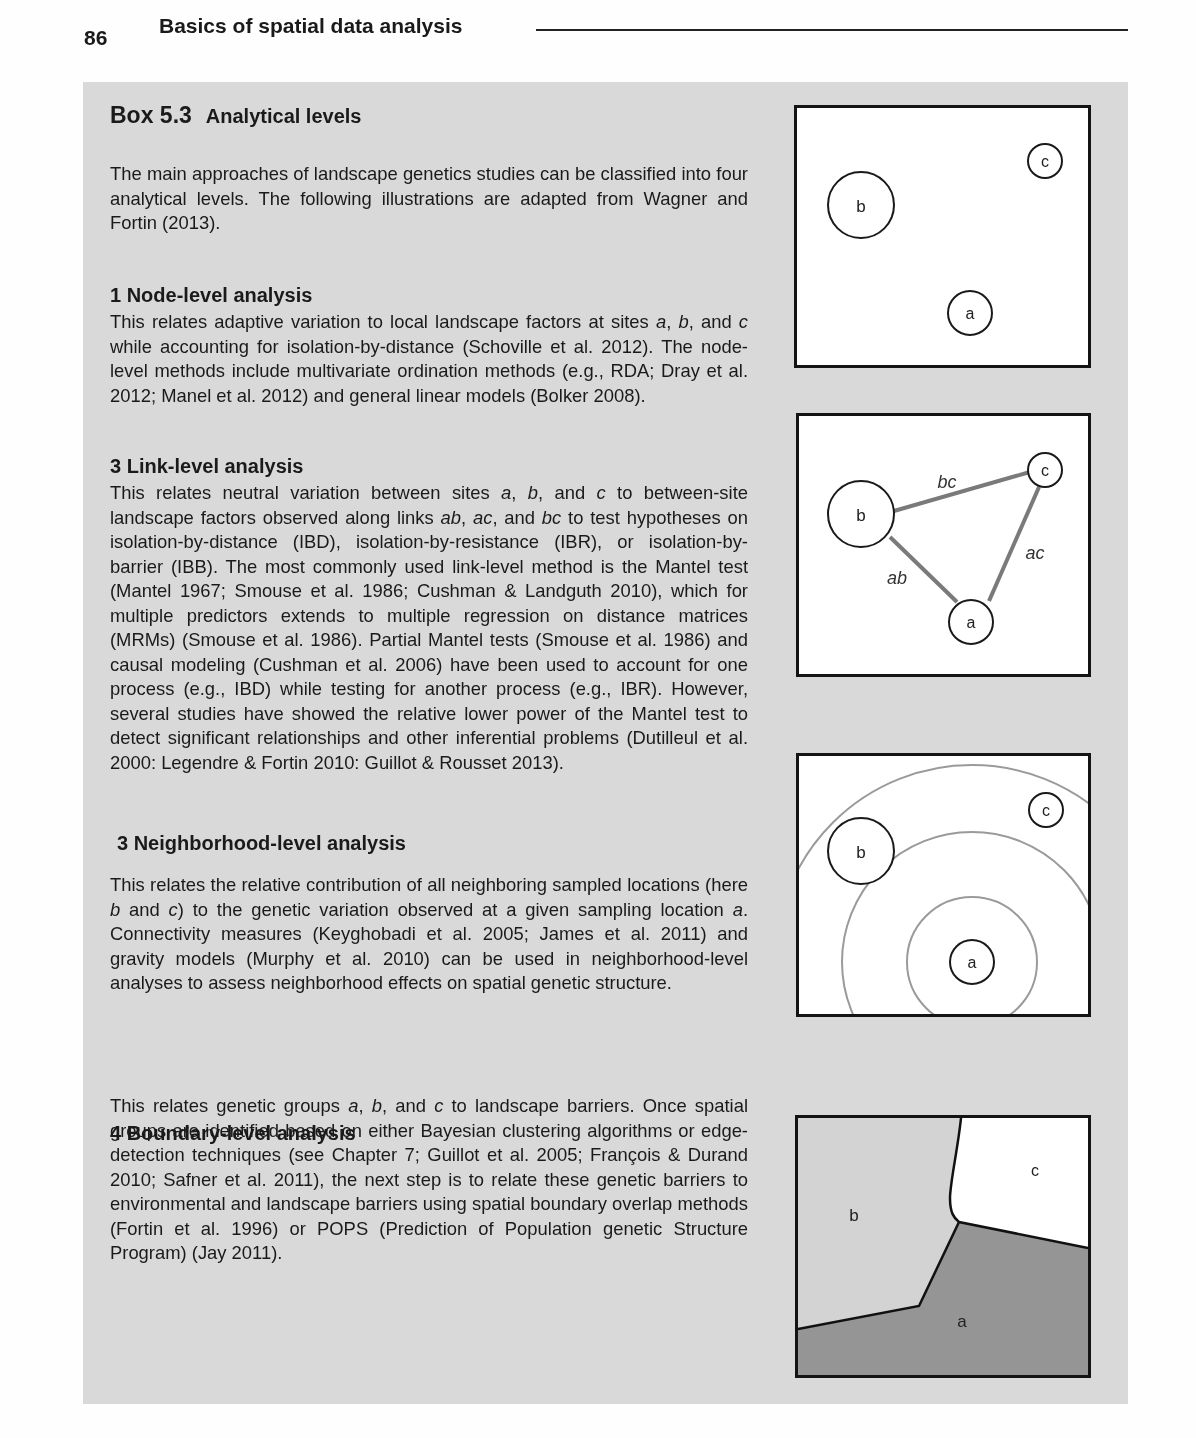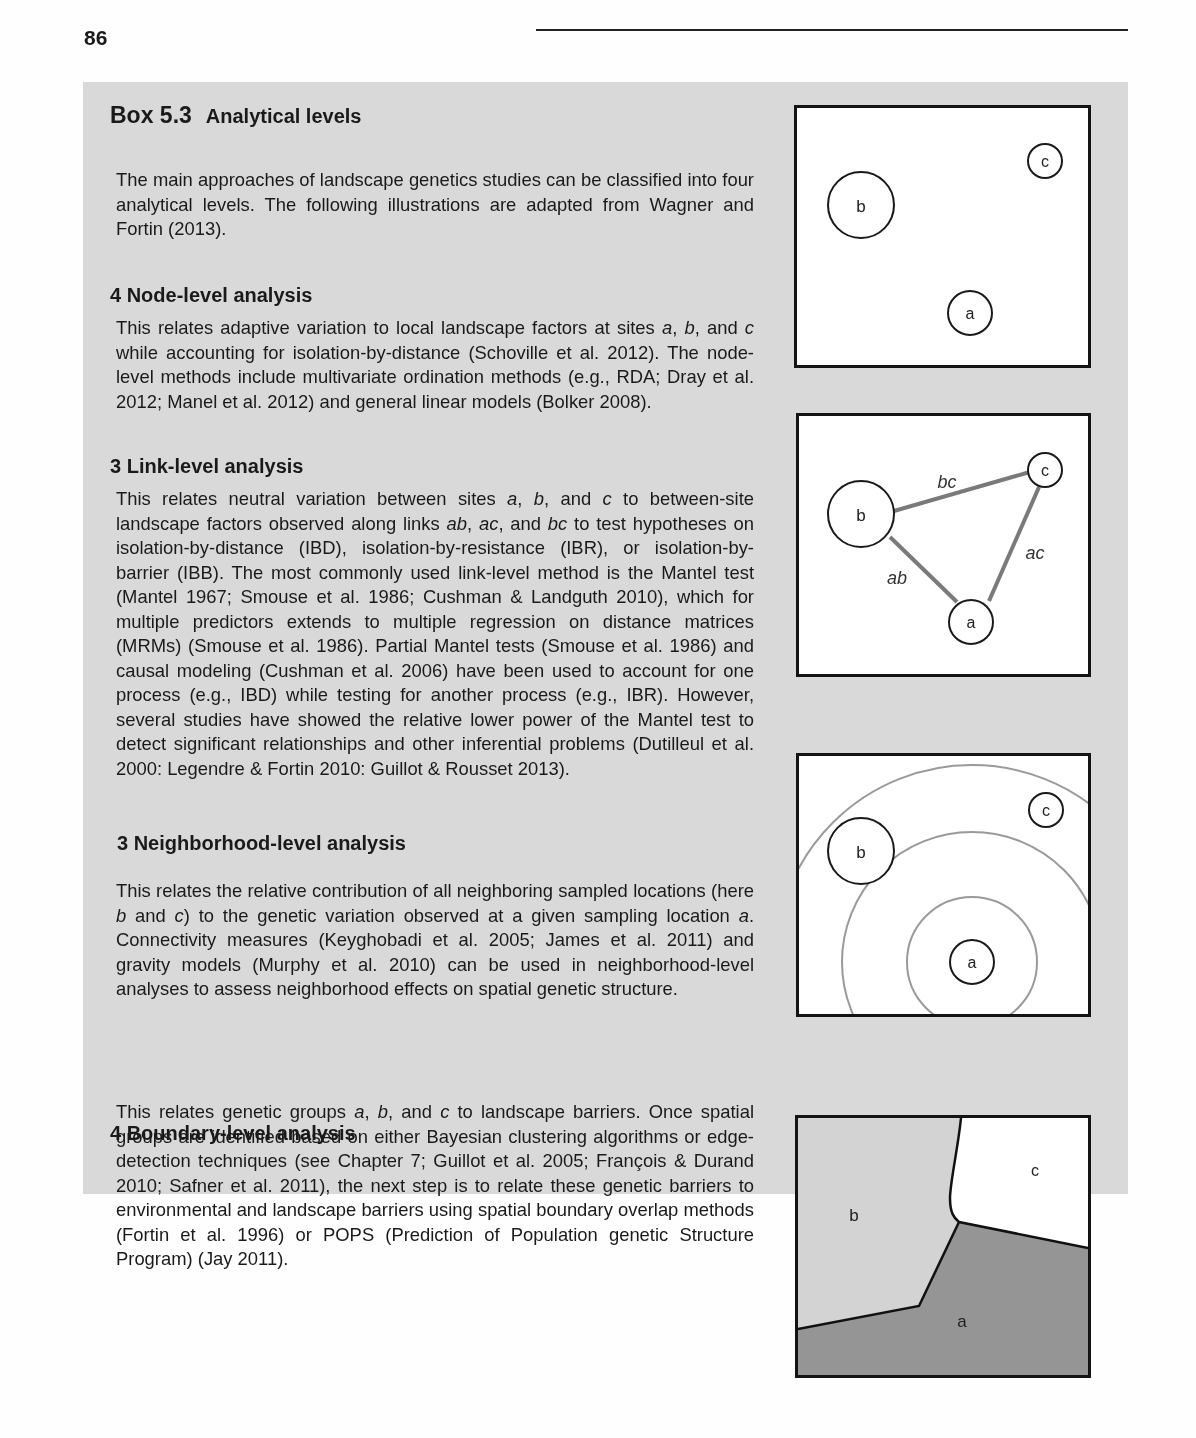--- a/index.html
+++ b/index.html
@@ -3,48 +3,49 @@
   <meta charset="utf-8">
   <style>
     html, body { margin: 0; padding: 0; background: #fefefe; }
     body { width: 1196px; height: 1438px; position: relative; overflow: hidden;
            font-family: "Liberation Sans", sans-serif; color: #1a1a1a; }
     .running-head { position: absolute; top: 14px; left: 84px; height: 30px; width: 1046px; }
     .page-num { position: absolute; left: 0; top: 12px; font-weight: bold; font-size: 21px; }
     .chapter-title { position: absolute; left: 75px; top: 0; font-weight: bold; font-size: 21px; }
     .head-rule { position: absolute; left: 452px; top: 15px; width: 592px; height: 2px; background: #222; }
 
-    .box { position: absolute; left: 83px; top: 82px; width: 1045px; height: 1112px; background: #d9d9d9; }
+    .box { position: absolute; left: 83px; top: 82px; width: 1045px; height: 1322px; background: #d9d9d9; }
     .box-title { position: absolute; left: 27px; top: 20px; font-size: 23px; font-weight: bold; white-space: nowrap; }
     .box-title .label { font-size: 23px; }
     .box-title .sub { font-size: 20px; margin-left: 14px; }
 
-    .para { position: absolute; left: 27px; width: 638px; font-size: 18.4px; line-height: 24.5px; text-align: justify; margin: 6px; }
+    .para { position: absolute; left: 27px; width: 638px; font-size: 18.4px; line-height: 24.5px; text-align: justify; margin: 0; }
     .para em { font-style: italic; }
     .sec-head { position: absolute; left: 27px; font-size: 20px; font-weight: bold; margin: 0; }
 
     .panel { position: absolute; background: #ffffff; box-sizing: border-box; border: 3px solid #141414; }
     .panel svg { position: absolute; left: 0; top: 0; }
   </style>
 </head>
 <body>
 
 <div class="running-head">
   <span class="page-num">86</span>
+  <span class="chapter-title">Basics of spatial data analysis</span>
   <div class="head-rule"></div>
 </div>
 
 <div class="box">
   <div class="box-title">
     <span class="label">Box 5.3</span><span class="sub">Analytical levels</span>
   </div>
 
   <p class="para" style="top:80px;">The main approaches of landscape genetics studies can be classified into four analytical levels. The following illustrations are adapted from Wagner and Fortin (2013).</p>
 
-  <h3 class="sec-head" style="top:202px;">4 Node-level analysis</h3>
+  <h3 class="sec-head" style="top:202px;">1 Node-level analysis</h3>
   <p class="para sec-body" style="top:228px;"><span>This relates adaptive variation to local landscape factors at sites </span><em>a</em><span>, </span><em>b</em><span>, and </span><em>c</em><span> while accounting for isolation-by-distance (Schoville et al. 2012). The node-level methods include multivariate ordination methods (e.g., RDA; Dray et al. 2012; Manel et al. 2012) and general linear models (Bolker 2008).</span></p>
 
   <h3 class="sec-head" style="top:373px;">3 Link-level analysis</h3>
   <p class="para sec-body" style="top:399px;"><span>This relates neutral variation between sites </span><em>a</em><span>, </span><em>b</em><span>, and </span><em>c</em><span> to between-site landscape factors observed along links </span><em>ab</em><span>, </span><em>ac</em><span>, and </span><em>bc</em><span> to test hypotheses on isolation-by-distance (IBD), isolation-by-resistance (IBR), or isolation-by-barrier (IBB). The most commonly used link-level method is the Mantel test (Mantel 1967; Smouse et al. 1986; Cushman &amp; Landguth 2010), which for multiple predictors extends to multiple regression on distance matrices (MRMs) (Smouse et al. 1986). Partial Mantel tests (Smouse et al. 1986) and causal modeling (Cushman et al. 2006) have been used to account for one process (e.g., IBD) while testing for another process (e.g., IBR). However, several studies have showed the relative lower power of the Mantel test to detect significant relationships and other inferential problems (Dutilleul et al. 2000: Legendre &amp; Fortin 2010: Guillot &amp; Rousset 2013).</span></p>
 
   <h3 class="sec-head" style="top:750px;margin-left:7px;">3 Neighborhood-level analysis</h3>
   <p class="para sec-body" style="top:791px;"><span>This relates the relative contribution of all neighboring sampled locations (here </span><em>b</em><span> and </span><em>c</em><span>) to the genetic variation observed at a given sampling location </span><em>a</em><span>. Connectivity measures (Keyghobadi et al. 2005; James et al. 2011) and gravity models (Murphy et al. 2010) can be used in neighborhood-level analyses to assess neighborhood effects on spatial genetic structure.</span></p>
 
   <h3 class="sec-head" style="top:1040px;">4 Boundary-level analysis</h3>
   <p class="para sec-body" style="top:1012px;"><span>This relates genetic groups </span><em>a</em><span>, </span><em>b</em><span>, and </span><em>c</em><span> to landscape barriers. Once spatial groups are identified based on either Bayesian clustering algorithms or edge-detection techniques (see Chapter 7; Guillot et al. 2005; François &amp; Durand 2010; Safner et al. 2011), the next step is to relate these genetic barriers to environmental and landscape barriers using spatial boundary overlap methods (Fortin et al. 1996) or POPS (Prediction of Population genetic Structure Program) (Jay 2011).</span></p>

